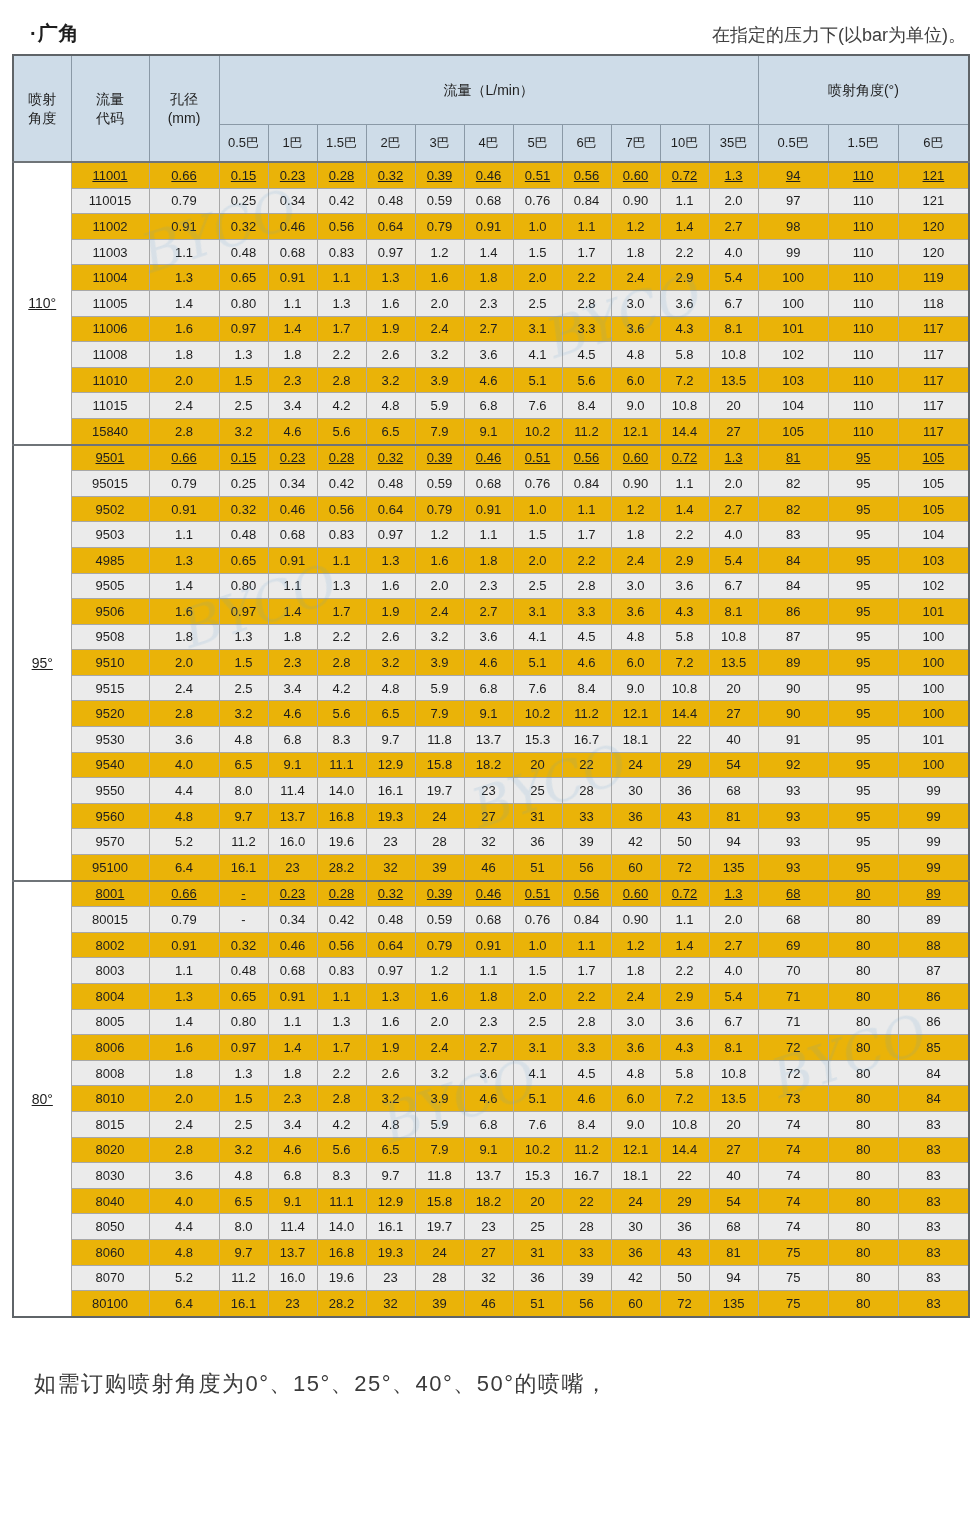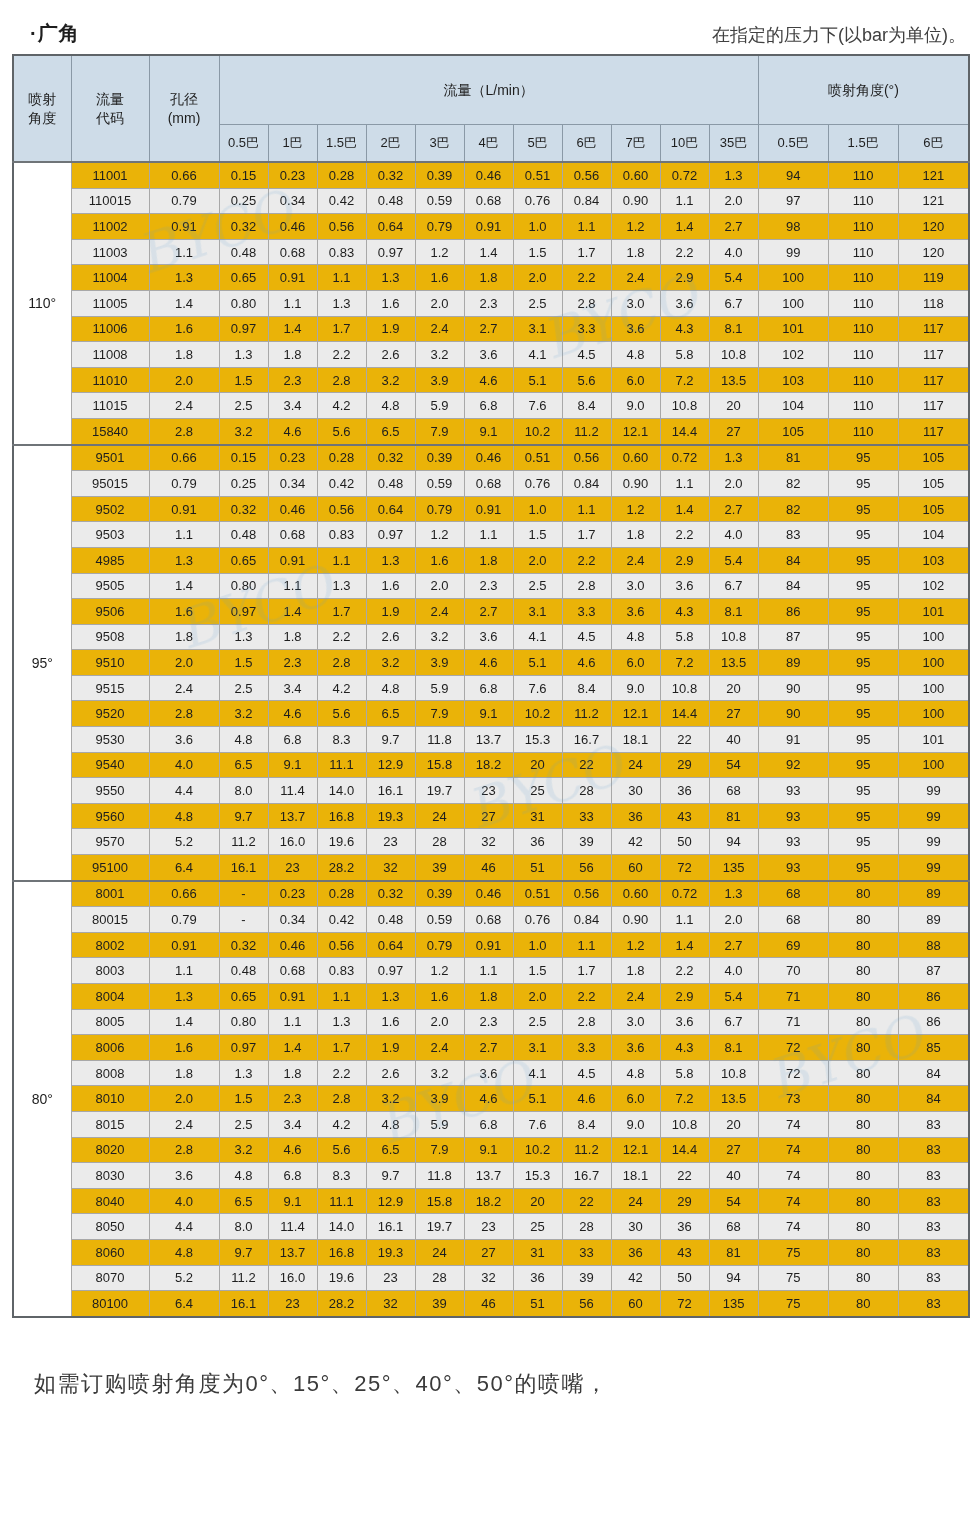--- a/index.html
+++ b/index.html
@@ -41,21 +41,21 @@
   tr.hrow1 th{height:68px;font-size:14px;line-height:1.35;}
   tr.hrow2 th{height:36px;font-size:13px;}
   thead{border-bottom:2px solid #5f6468;}
   tbody td{
     height:24.6px;
     font-size:13px;
     line-height:1;
   }
   tr.stripe td{background:#ebebeb;}
   td.angle-cell{background:#ffffff;font-size:14px;}
-  tr.group-start td{border-top:2px solid #6f7478;}
+  tr.group-start td{border-top:2px solid #6f7478;text-decoration:underline;}
   .footer-note{
     margin:46px 0 0 34px;
     font-size:22px;
     line-height:1.83;
     color:#3a3a3a;
     letter-spacing:1.5px;
   }
   .wm{
     position:absolute;
     font-family:"DejaVu Serif",serif;

